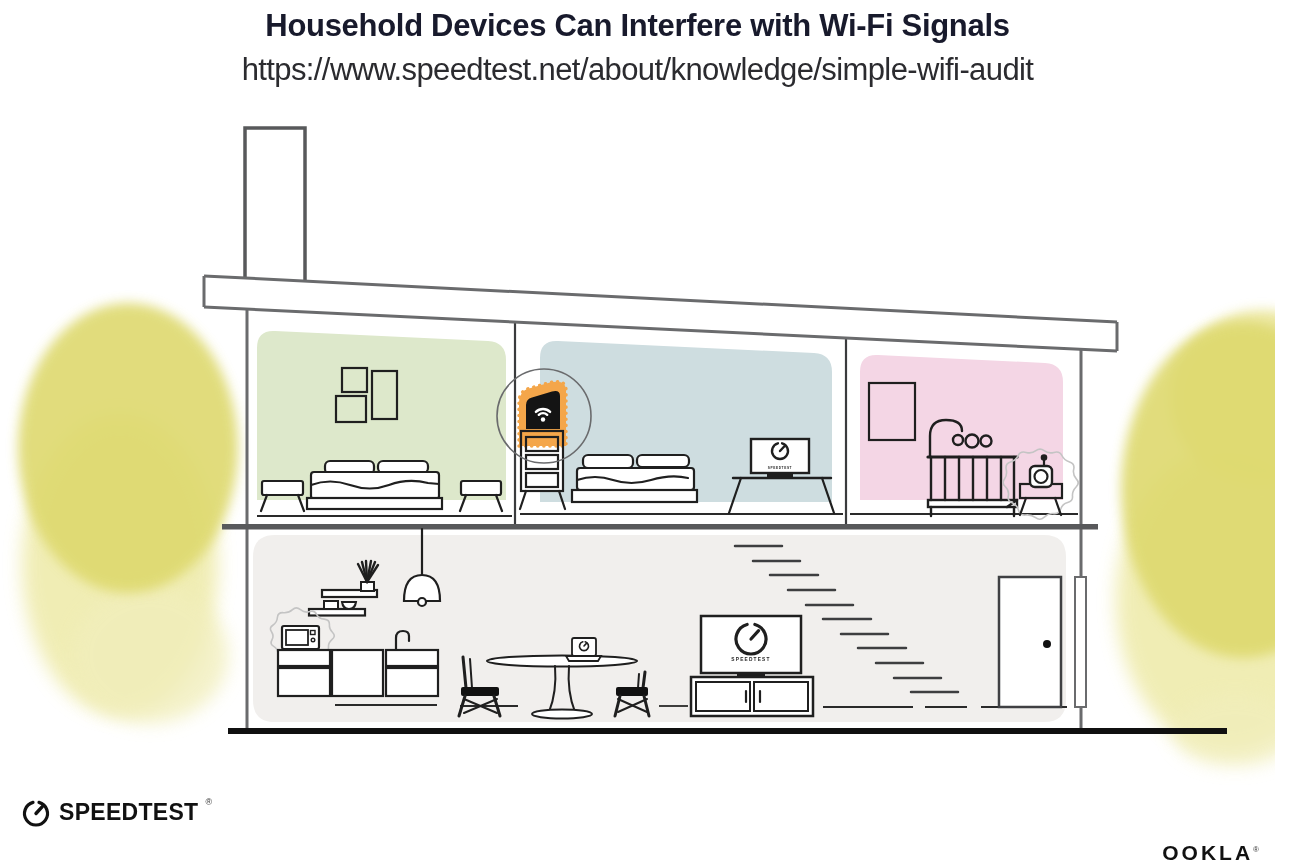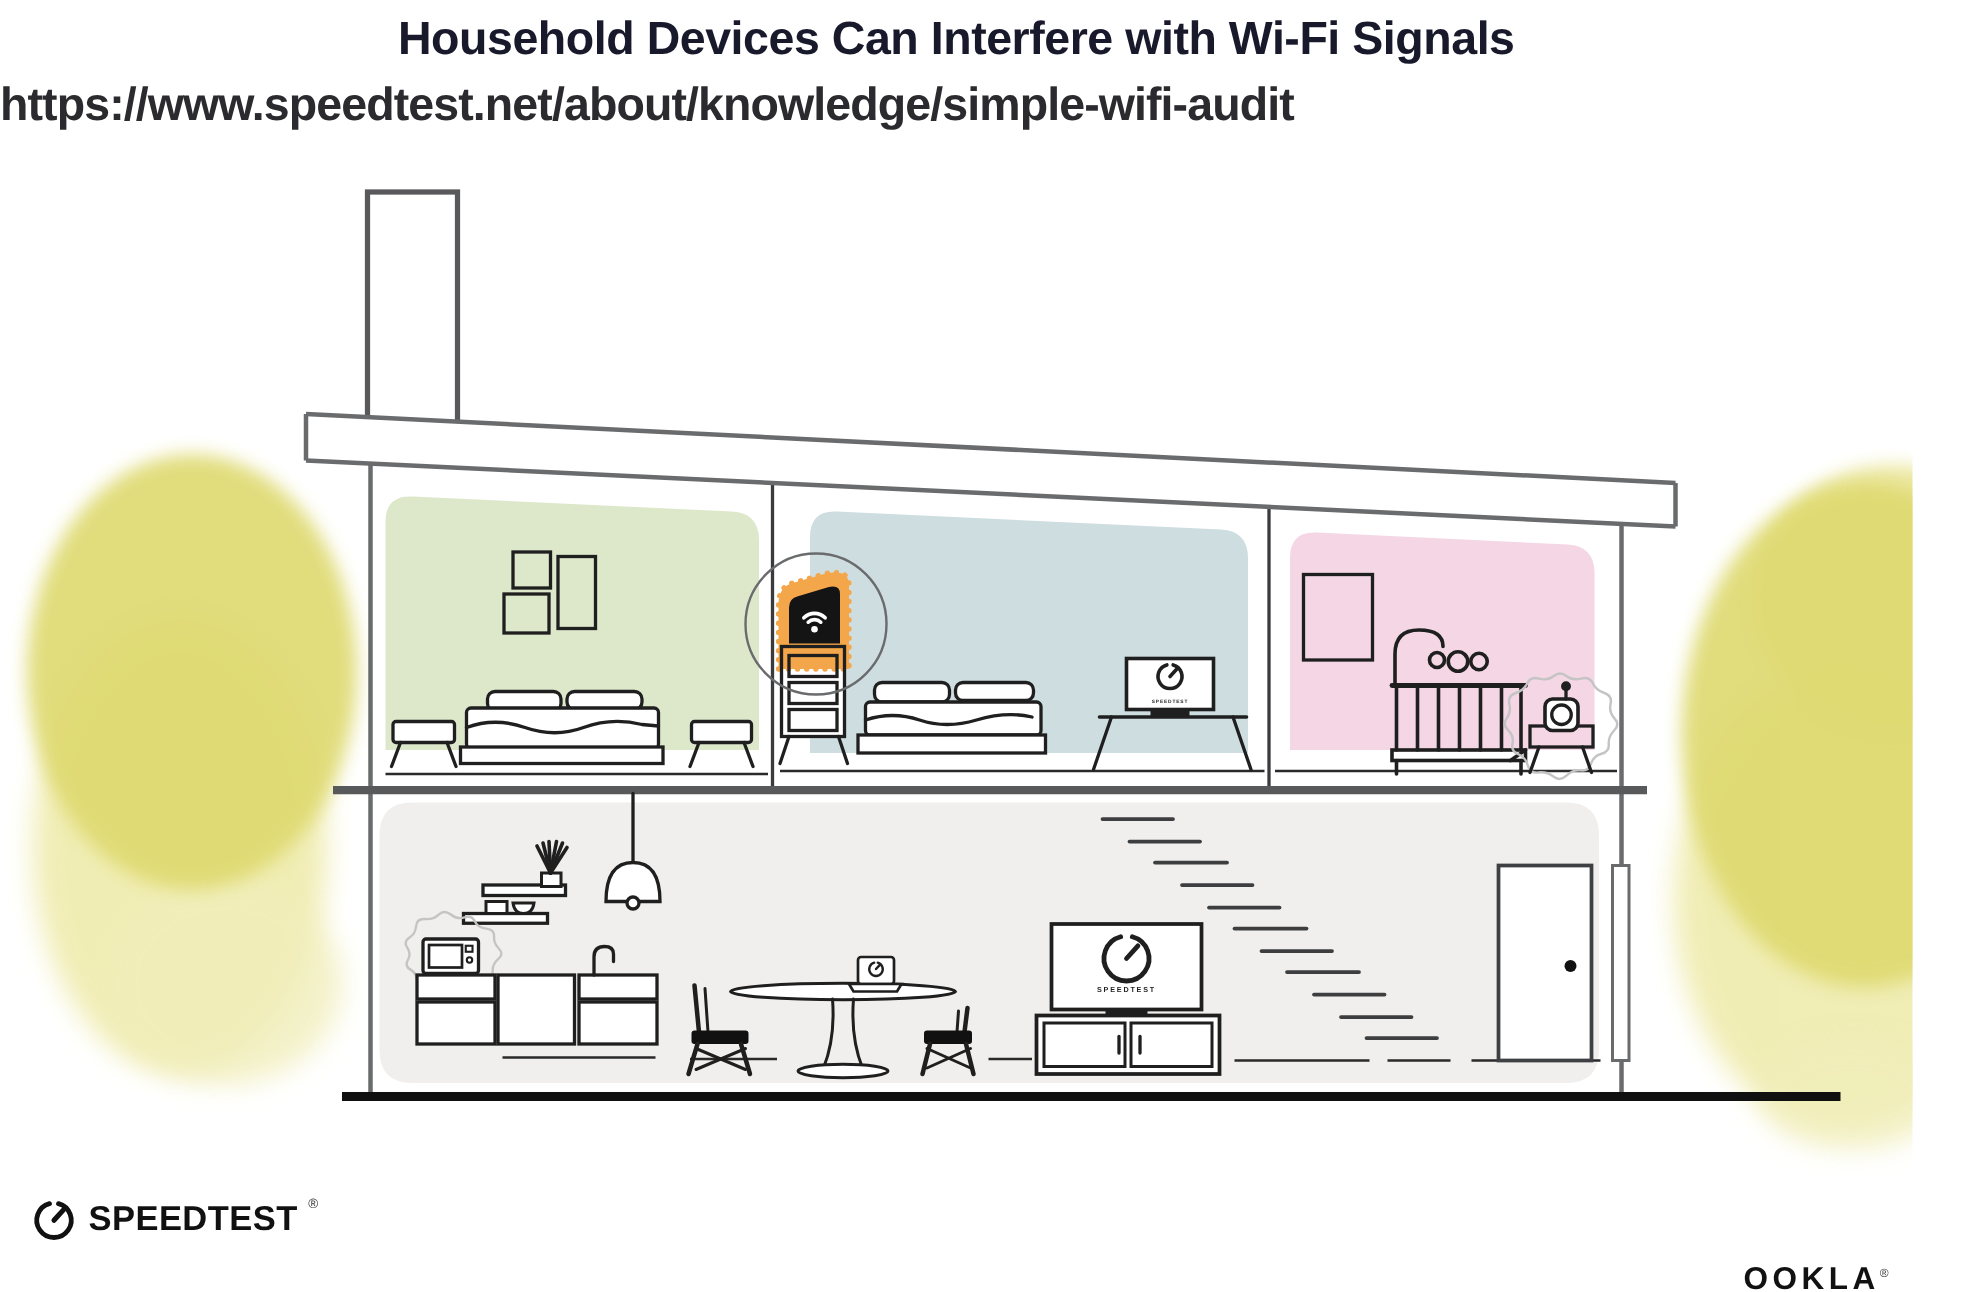--- a/index.html
+++ b/index.html
@@ -1,21 +1,21 @@
 <!DOCTYPE html>
 <html><head>
 <meta charset="utf-8">
 <style>
   html,body{margin:0;padding:0;background:#ffffff;}
   .canvas{position:relative;width:1275px;height:861px;background:#fff;overflow:hidden;
           font-family:"Liberation Sans", sans-serif;}
   .title{position:absolute;top:8px;left:0;width:100%;text-align:center;
          font-size:31px;font-weight:700;letter-spacing:-0.3px;color:#181a2c;}
-  .subtitle{position:absolute;top:52px;left:0;width:100%;
-            font-size:31px;font-weight:700;letter-spacing:-0.6px;color:#2b2b2f;}
+  .subtitle{position:absolute;top:52px;left:0;width:100%;text-align:center;
+            font-size:31px;font-weight:400;letter-spacing:-0.6px;color:#2b2b2f;}
   .main-svg{position:absolute;left:0;top:0;}
   .footer-speedtest{position:absolute;left:20px;top:797px;display:flex;align-items:flex-start;gap:7px;}
   .footer-speedtest .word{font-size:23px;font-weight:700;letter-spacing:0.3px;color:#111;line-height:30px;}
   .footer-speedtest sup{font-size:9px;font-weight:400;color:#333;}
   .footer-ookla{position:absolute;right:16px;top:841px;font-size:21px;font-weight:600;
                 letter-spacing:3px;color:#111;}
   .footer-ookla sup{font-size:8px;font-weight:400;letter-spacing:0;color:#333;}
   text{font-family:"Liberation Sans", sans-serif;}
 </style>
 </head>

